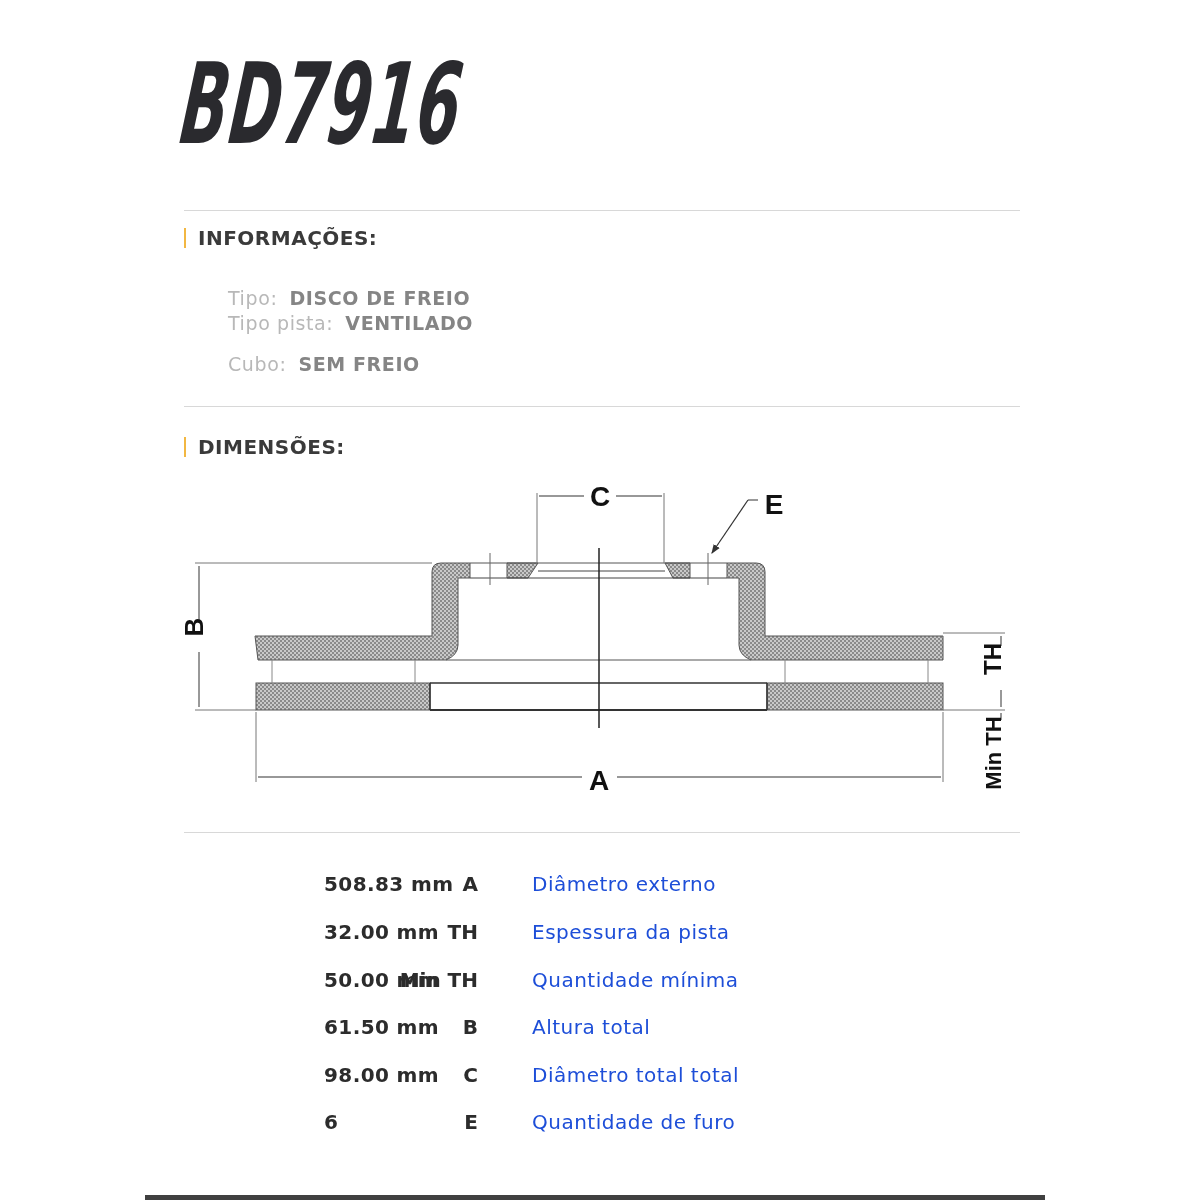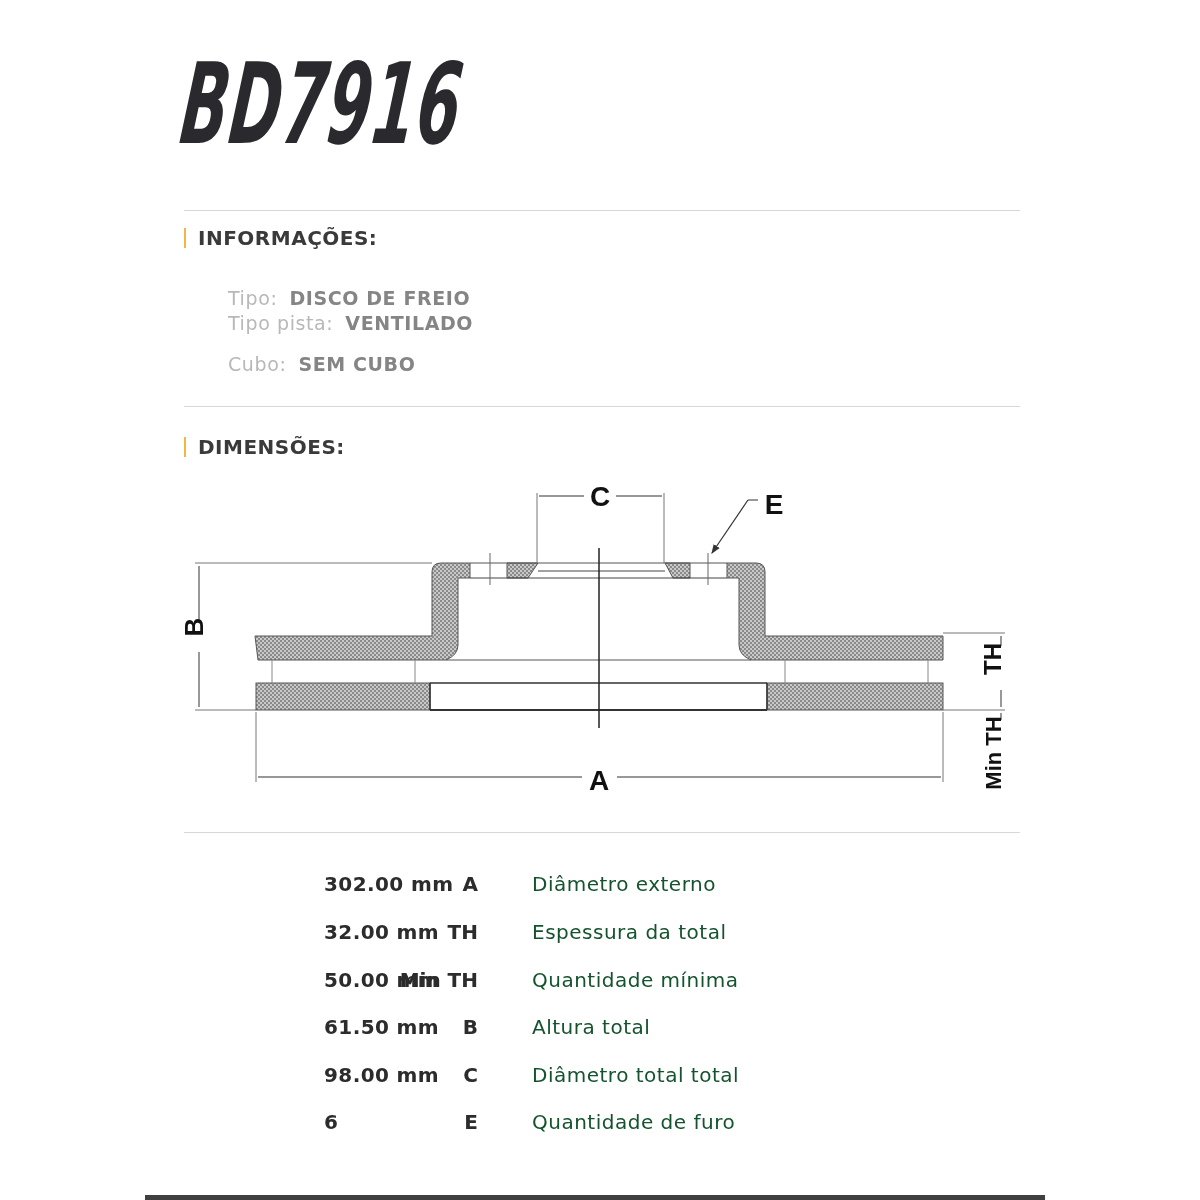--- a/index.html
+++ b/index.html
@@ -19,21 +19,21 @@
   .section-h .bar { display: inline-block; width: 2px; height: 20px; background: #f2b742; margin-right: 12px; }
   .info-row { position: absolute; left: 184px; font-size: 19px; font-weight: bold; letter-spacing: 0.6px; margin-left: 44px; }
   .info-row .k { color: #b8b8b8; font-weight: normal; }
   .info-row .v { color: #858585; margin-left: 12px; }
   .diagram { position: absolute; left: 180px; top: 470px; width: 860px; height: 350px; }
   .spec {
     position: absolute; left: 190px; width: 700px; height: 30px; font-size: 20px;
   }
   .spec .code { position: absolute; right: 412px; width: 120px; text-align: right; font-weight: bold; color: #2c2c2c; }
   .spec .val { position: absolute; left: 134px; color: #2c2c2c; font-weight: bold; letter-spacing: 0.4px; }
-  .spec .desc { position: absolute; left: 342px; color: #14532d; letter-spacing: 0.5px; }
+  .spec .desc { position: absolute; left: 342px; color: #1d4ed8; letter-spacing: 0.5px; }
   .footer-bar { position: absolute; left: 145px; top: 1195px; width: 900px; height: 5px; background: #404040; }
 </style>
 </head>
 <body>
 
 <div class="title">BD7916</div>
 
 <div class="hr" style="top:210px;"></div>
 
 <div class="section-h" style="top:226px;">
@@ -41,21 +41,21 @@
   <span>INFORMAÇÕES:</span>
 </div>
 
 <div class="info-row" style="top:287px;">
   <span class="k">Tipo:</span><span class="v">DISCO DE FREIO</span>
 </div>
 <div class="info-row" style="top:312px;">
   <span class="k">Tipo pista:</span><span class="v">VENTILADO</span>
 </div>
 <div class="info-row" style="top:353px;">
-  <span class="k">Cubo:</span><span class="v">SEM CUBO</span>
+  <span class="k">Cubo:</span><span class="v">SEM FREIO</span>
 </div>
 
 <div class="hr" style="top:406px;"></div>
 
 <div class="section-h" style="top:435px;">
   <span class="bar"></span>
   <span>DIMENSÕES:</span>
 </div>
 
 <svg class="diagram" viewBox="180 470 860 350" xmlns="http://www.w3.org/2000/svg">
@@ -128,27 +128,27 @@
   <text x="1010" y="668" font-family="Liberation Sans, sans-serif" font-weight="bold" font-size="24" fill="#111" text-anchor="middle" transform="rotate(-90 1001 668)">TH</text>
   <line x1="1001" y1="713" x2="1001" y2="720" stroke="#333" stroke-width="1"></line>
   <text x="1010" y="762" font-family="Liberation Sans, sans-serif" font-weight="bold" font-size="22" fill="#111" text-anchor="middle" transform="rotate(-90 1001 762)">Min TH</text>
 </svg>
 
 <div class="hr" style="top:832px;"></div>
 
 <div>
   <div class="spec" style="top:872px;">
     <span class="code">A</span>
-    <span class="val">302.00 mm</span>
+    <span class="val">508.83 mm</span>
     <span class="desc">Diâmetro externo</span>
   </div>
   <div class="spec" style="top:920px;">
     <span class="code">TH</span>
     <span class="val">32.00 mm</span>
-    <span class="desc">Espessura da total</span>
+    <span class="desc">Espessura da pista</span>
   </div>
   <div class="spec" style="top:968px;">
     <span class="code">Min TH</span>
     <span class="val">50.00 mm</span>
     <span class="desc">Quantidade mínima</span>
   </div>
   <div class="spec" style="top:1015px;">
     <span class="code">B</span>
     <span class="val">61.50 mm</span>
     <span class="desc">Altura total</span>

